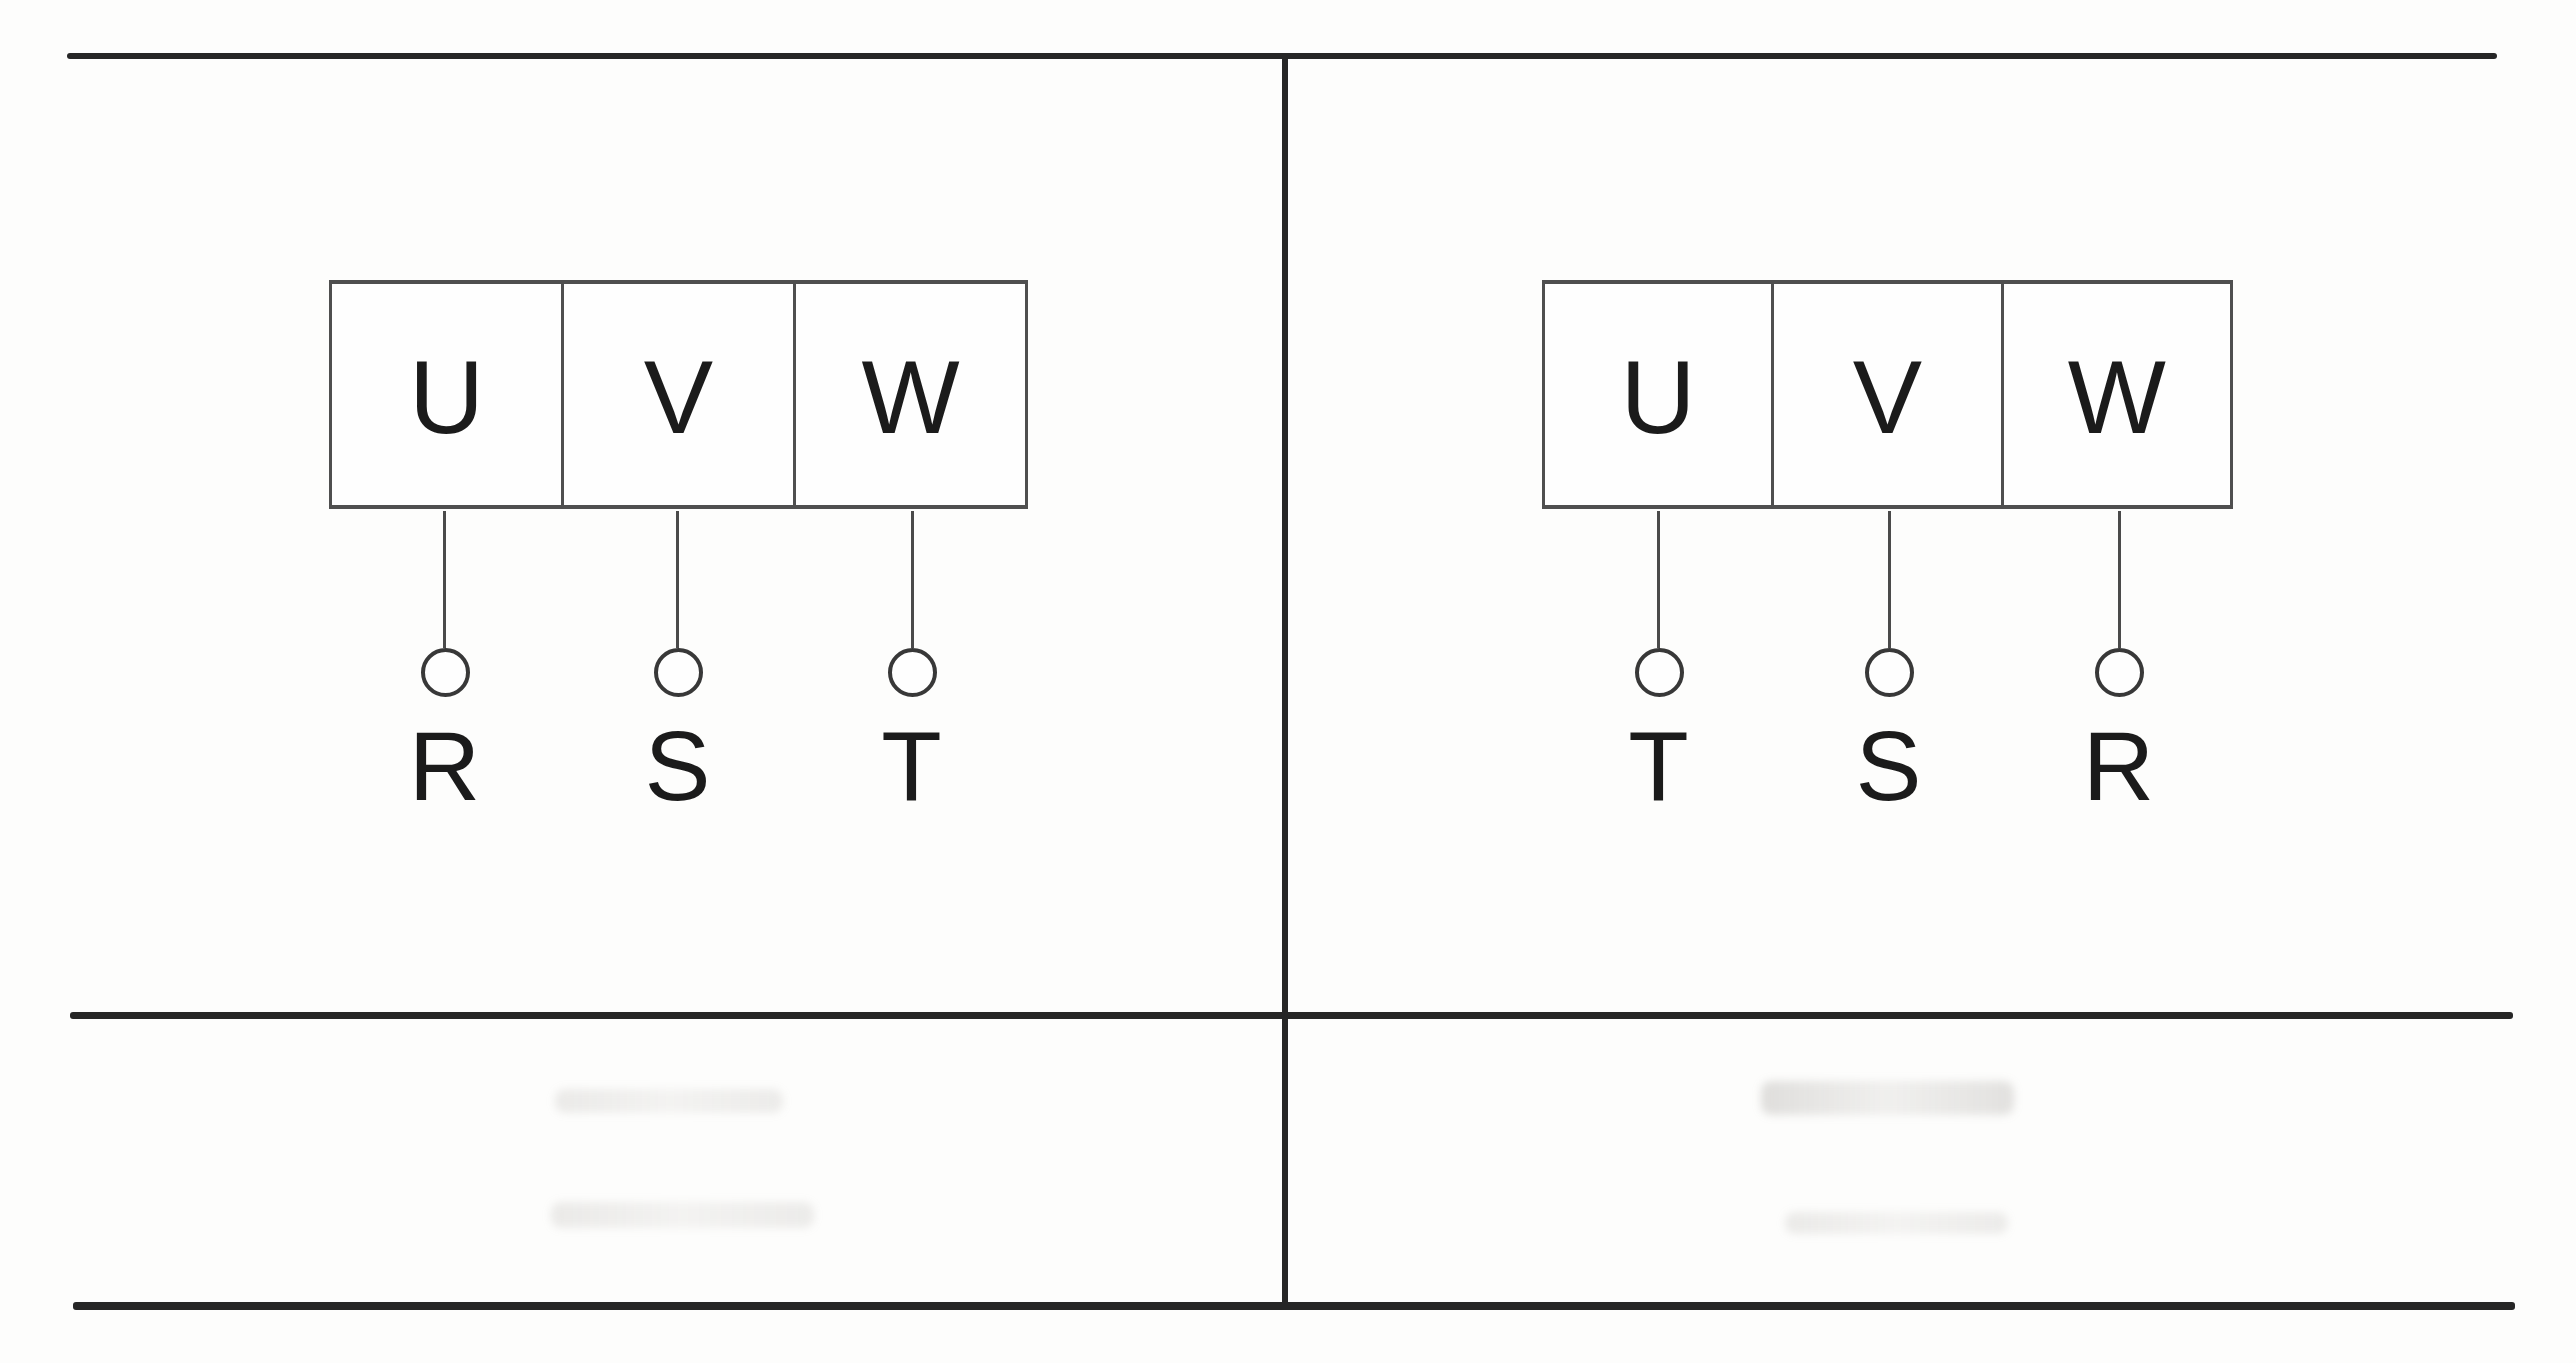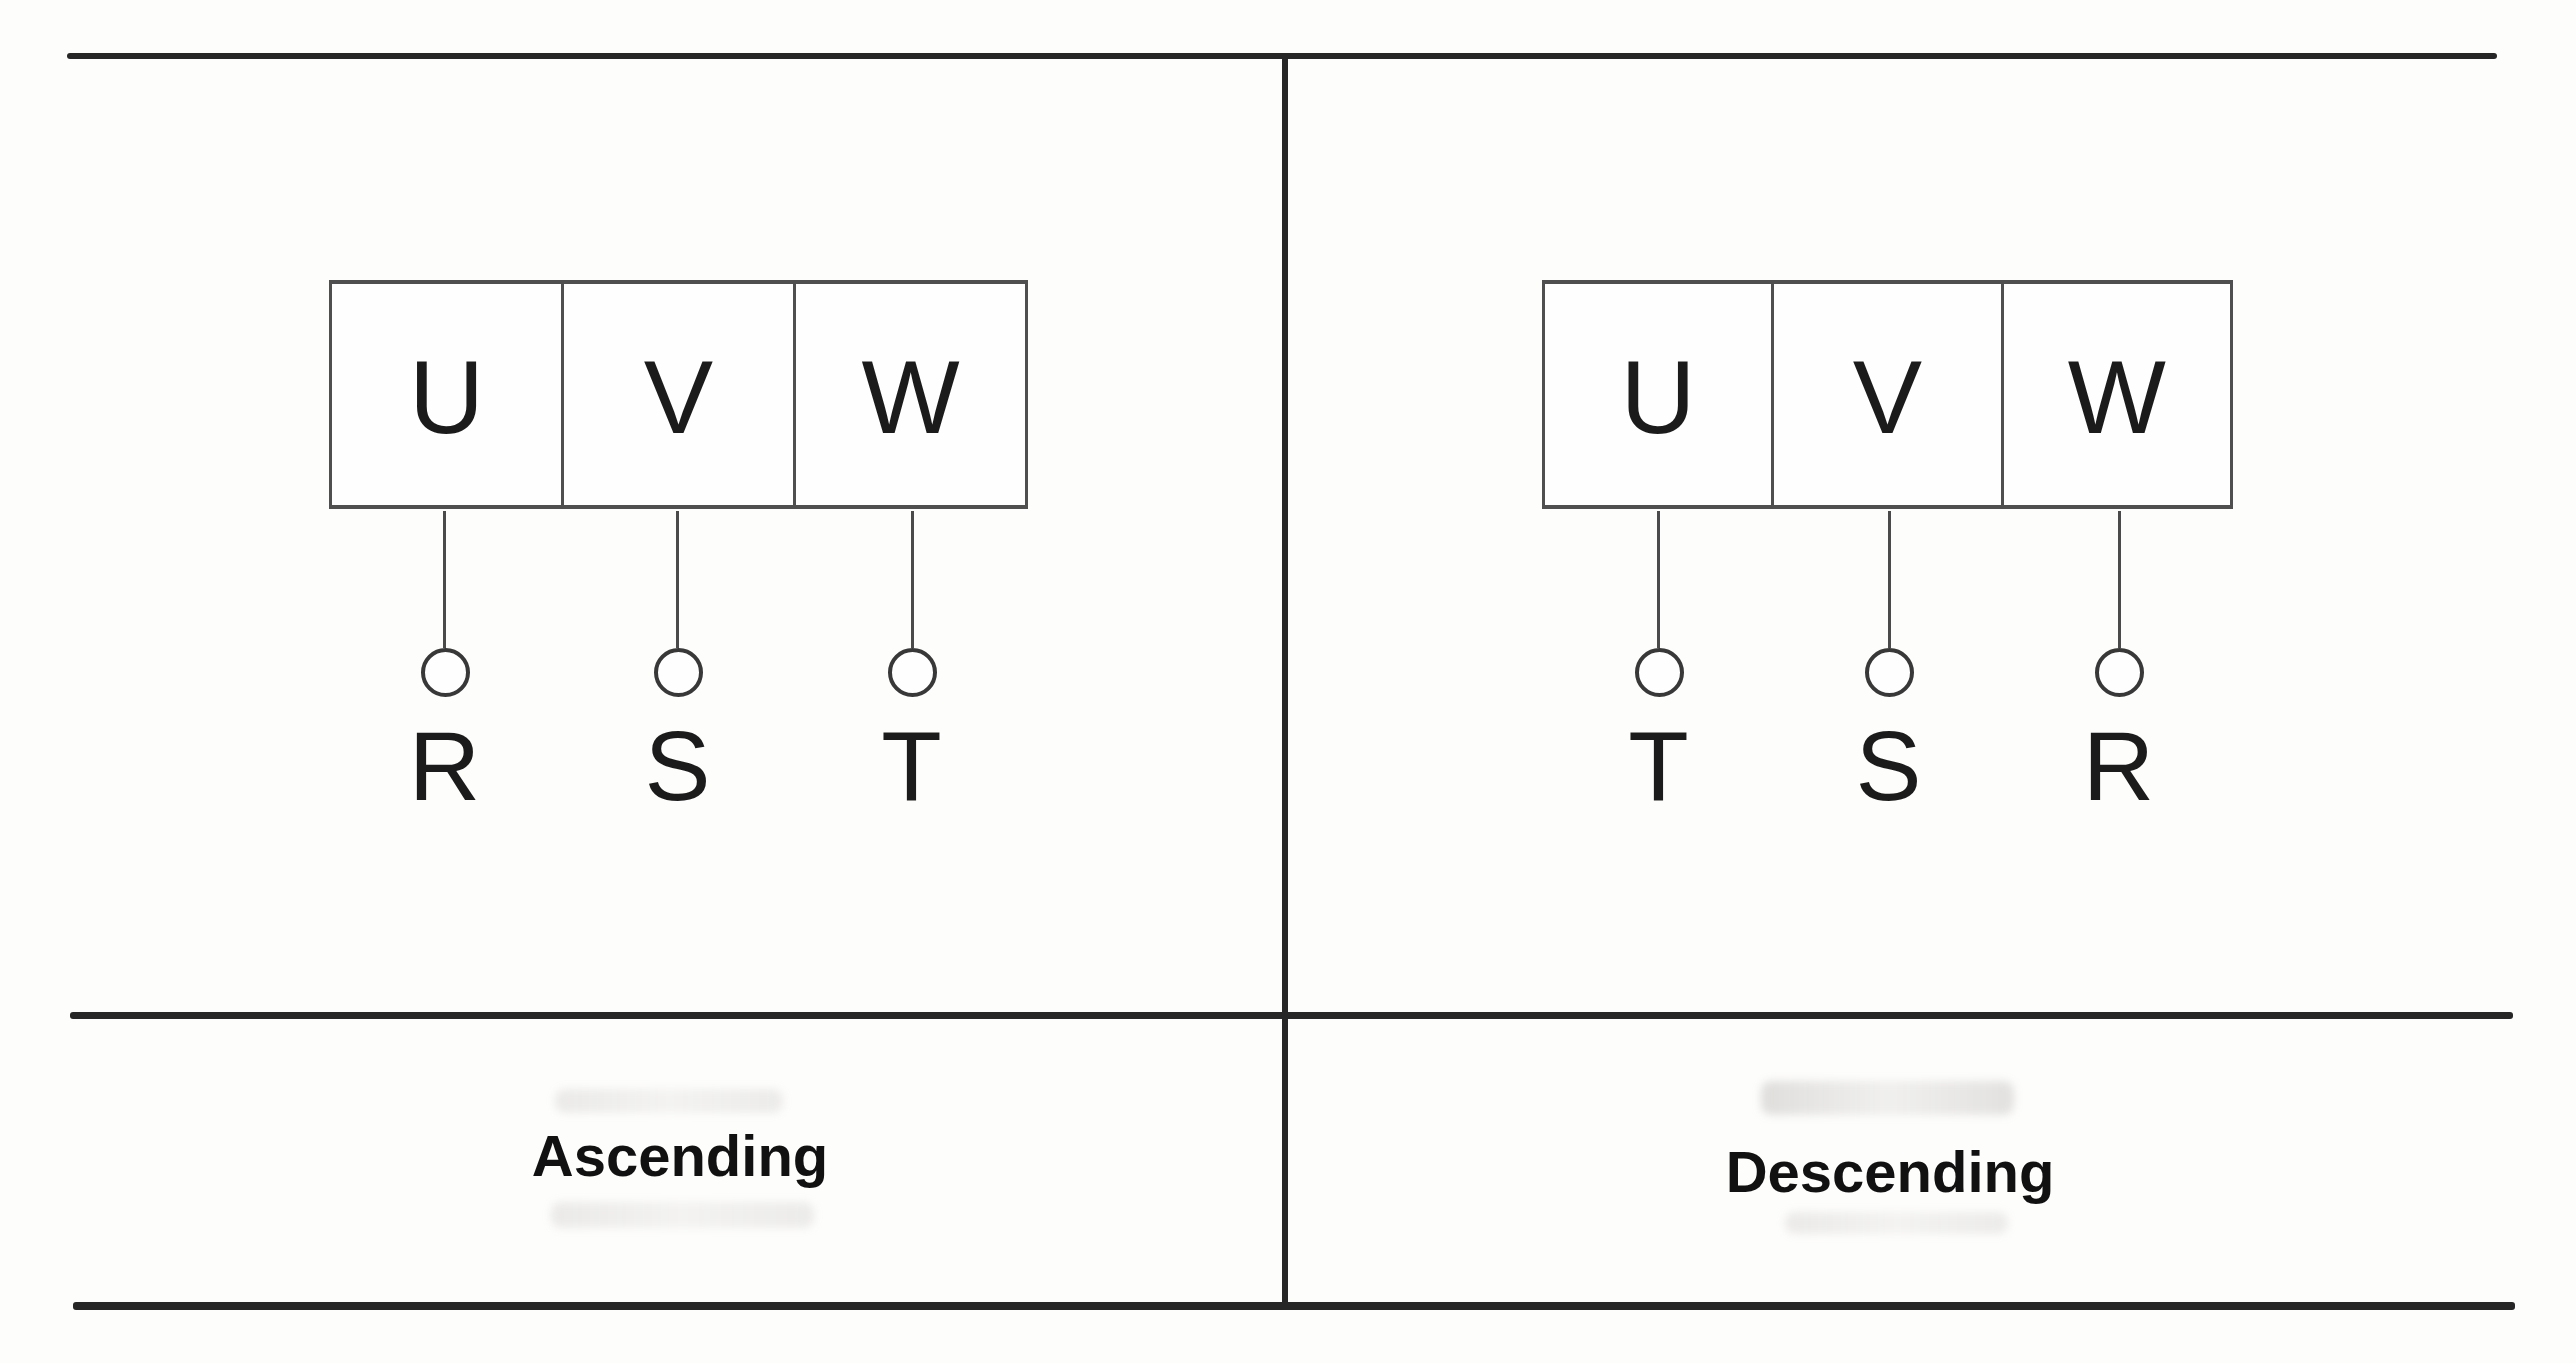--- a/index.html
+++ b/index.html
@@ -151,22 +151,20 @@
   <div class="stub" style="left:2118px"></div>
 
   <div class="ring" style="left:1635px"></div>
   <div class="ring" style="left:1865px"></div>
   <div class="ring" style="left:2095px"></div>
 
   <div class="phase-label" style="left:1589px">T</div>
   <div class="phase-label" style="left:1819px">S</div>
   <div class="phase-label" style="left:2049px">R</div>
 
-  <div id="caption-ascending" class="caption">Ascending</div>
-  <div id="caption-descending" class="caption">Descending</div>
 
   <div id="ghost-1" class="ghost"></div>
   <div id="ghost-2" class="ghost"></div>
   <div id="ghost-3" class="ghost"></div>
   <div id="ghost-4" class="ghost"></div>
 
 </div>
 
 
 </body></html>

